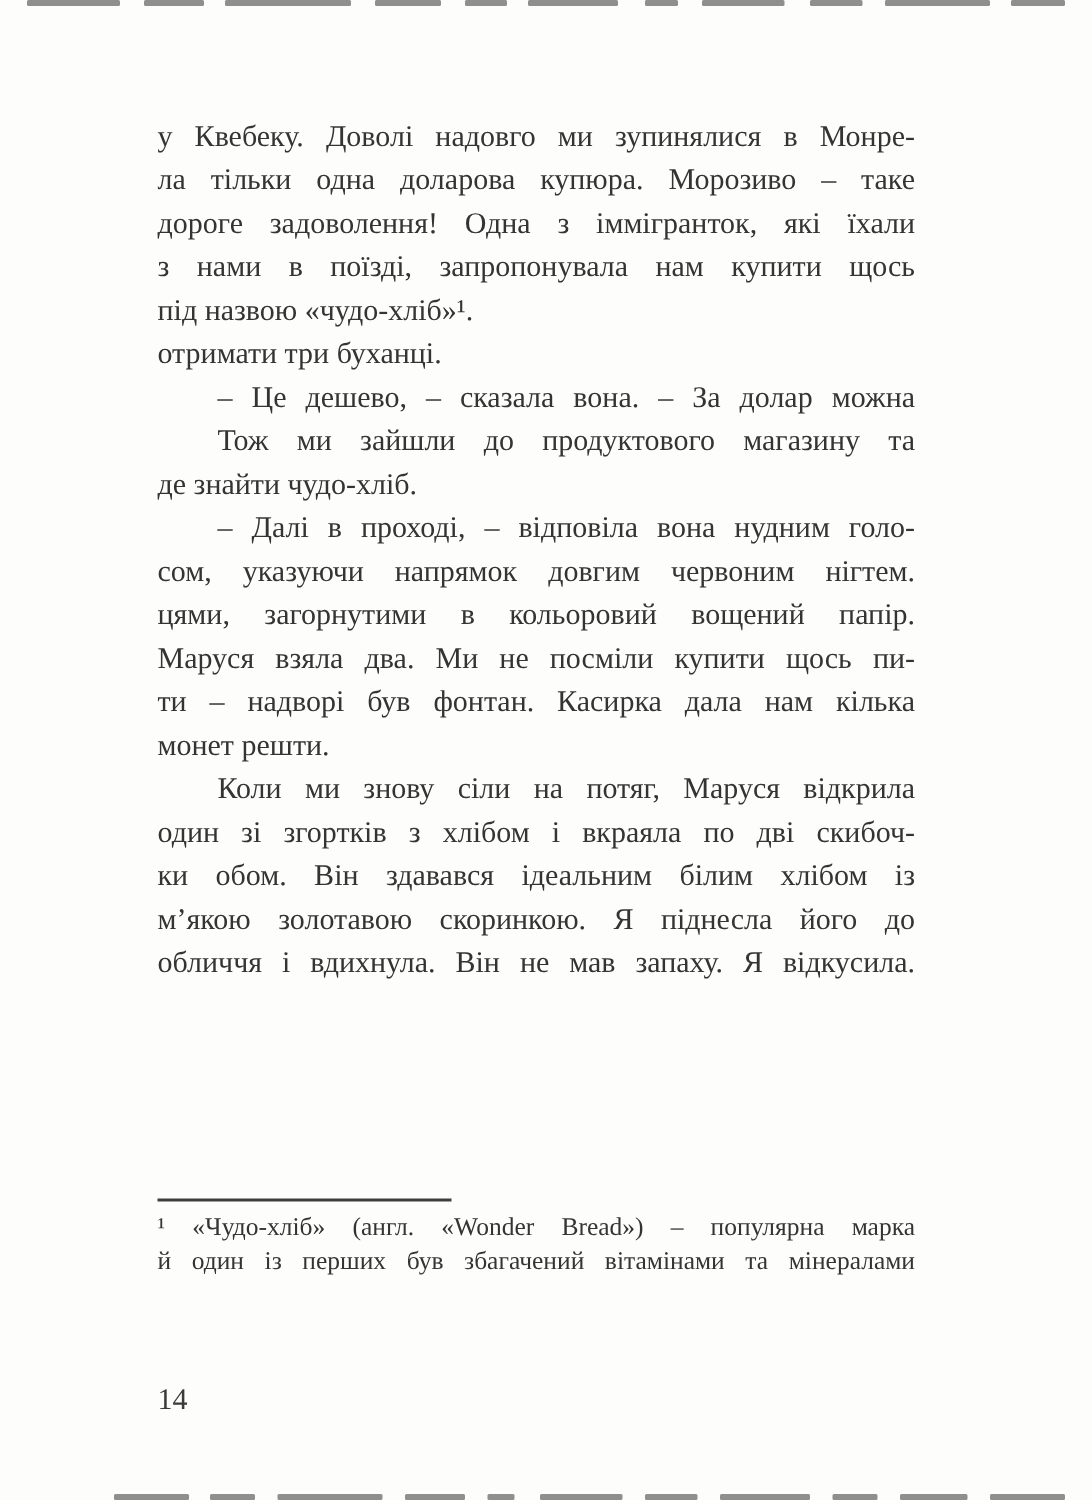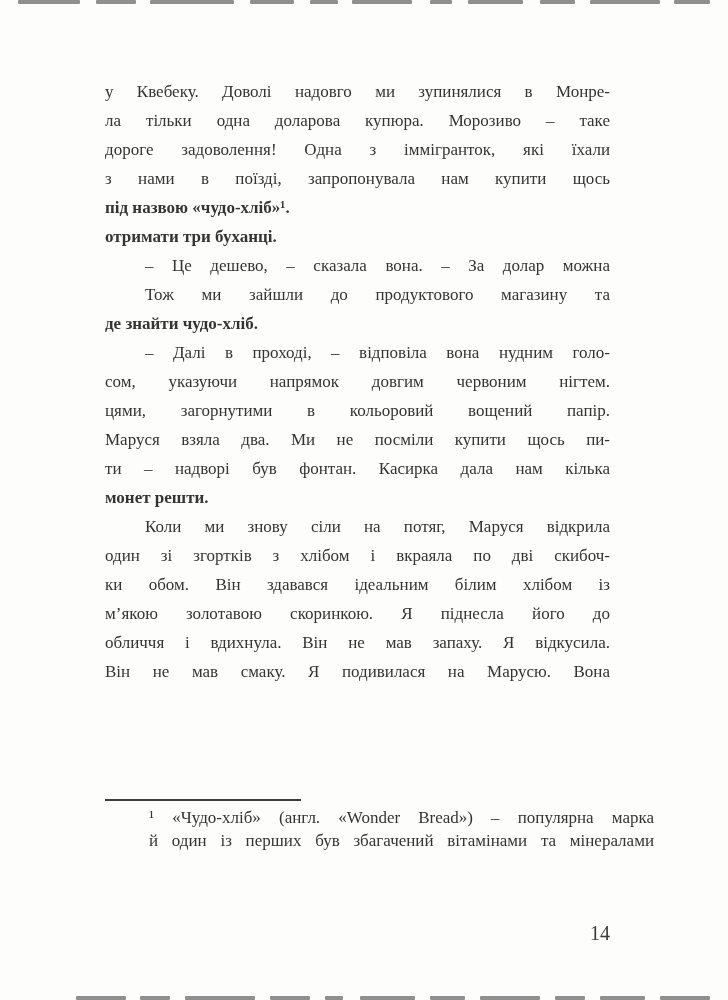--- a/index.html
+++ b/index.html
@@ -15,41 +15,41 @@
   
   .edge-strip{position:absolute;left:0;width:728px;height:6px;overflow:hidden;}
   .edge-strip.top{top:0;}
   .edge-strip.bottom{bottom:0;}
   .edge-strip span{position:absolute;background:#8f8f8f;border-radius:1px;}
   .edge-strip.top span{top:0;height:4px;}
   .edge-strip.bottom span{bottom:0;height:4px;}
 
   .body-text{
     position:absolute;left:105px;top:77px;width:505px;
-    font-size:17px;line-height:29px;
+    font-size:20px;line-height:29px;
     letter-spacing:0;
   }
   .line{text-align:justify;text-align-last:justify;white-space:normal;}
-  .line.end{text-align-last:left;font-weight:bold;}
+  .line.end{text-align-last:left;}
   .line.ind{text-indent:40px;}
 
   .footnote-rule{
     position:absolute;left:105px;top:799px;width:196px;height:2px;
     background:#3e3e3e;
   }
   .footnote{
     position:absolute;left:105px;top:806px;width:505px;
-    font-size:17px;line-height:23px;margin-left:44px;
+    font-size:17px;line-height:23px;
   }
   .fline{text-align:justify;text-align-last:justify;}
   .fline.end{text-align-last:left;}
 
   .page-number{
     position:absolute;left:105px;top:922px;width:505px;
-    text-align:right;font-size:20px;color:#3a3a3a;
+    text-align:left;font-size:20px;color:#3a3a3a;
   }
 </style>
 </head>
 <body>
 
 <div class="page">
 
   <div class="edge-strip top">
     <span style="left:18px;width:62px;"></span>
     <span style="left:96px;width:40px;"></span>
@@ -78,21 +78,20 @@
     <div class="line">сом, указуючи напрямок довгим червоним нігтем.</div>
     <div class="line">цями, загорнутими в кольоровий вощений папір.</div>
     <div class="line">Маруся взяла два. Ми не посміли купити щось пи-</div>
     <div class="line">ти – надворі був фонтан. Касирка дала нам кілька</div>
     <div class="line end">монет решти.</div>
     <div class="line ind">Коли ми знову сіли на потяг, Маруся відкрила</div>
     <div class="line">один зі згортків з хлібом і вкраяла по дві скибоч-</div>
     <div class="line">ки обом. Він здавався ідеальним білим хлібом із</div>
     <div class="line">м’якою золотавою скоринкою. Я піднесла його до</div>
     <div class="line">обличчя і вдихнула. Він не мав запаху. Я відкусила.</div>
-    <div class="line">Він не мав смаку. Я подивилася на Марусю. Вона</div>
   </div>
 
   <div class="footnote-rule"></div>
 
   <div class="footnote">
     <div class="fline">¹ «Чудо-хліб» (англ. «Wonder Bread») – популярна марка</div>
     <div class="fline">й один із перших був збагачений вітамінами та мінералами</div>
   </div>
 
   <div class="page-number">14</div>

